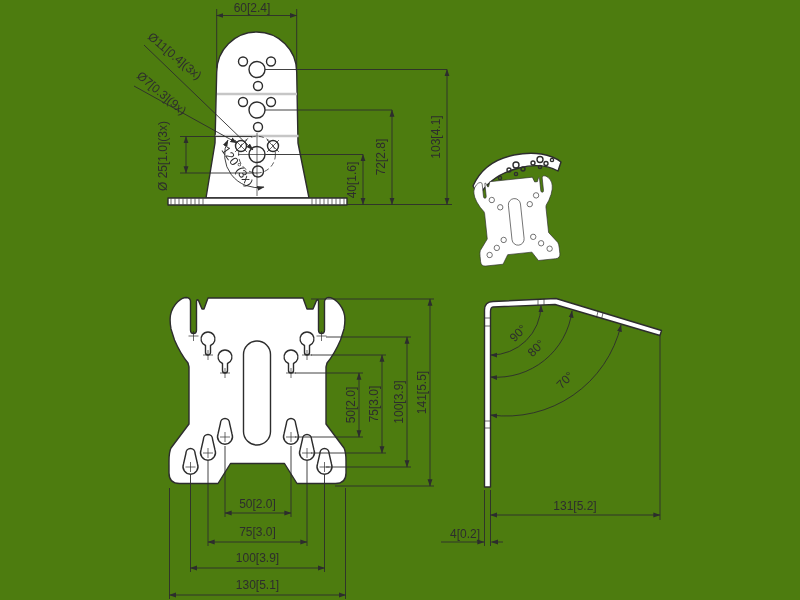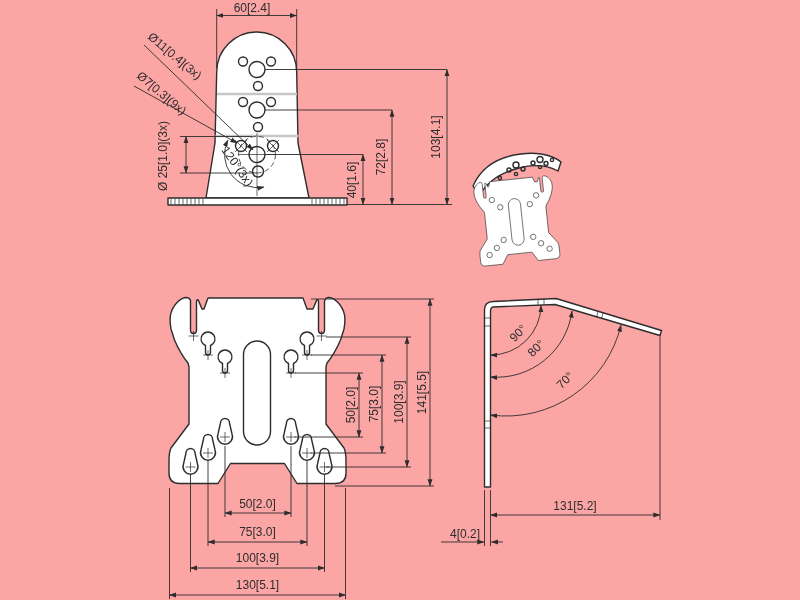--- a/index.html
+++ b/index.html
@@ -1,16 +1,16 @@
 <!DOCTYPE html>
 <html><head>
 <meta charset="utf-8">
 <style>
   html,body{margin:0;padding:0;background:#fff;}
-  .canvas{width:800px;height:600px;background:#fca5a5;position:relative;overflow:hidden;}
+  .canvas{width:800px;height:600px;background:#4d7c0f;position:relative;overflow:hidden;}
   svg text{font-family:"Liberation Sans", sans-serif;font-size:12px;fill:#2d2d2d;}
   .ol{fill:#ffffff;stroke:#2d2d2d;stroke-width:1.4;stroke-linejoin:round;}
   .on{fill:none;stroke:#2d2d2d;stroke-width:1.4;stroke-linejoin:round;}
   .dim{fill:none;stroke:#2d2d2d;stroke-width:0.9;}
   .thin{fill:none;stroke:#2d2d2d;stroke-width:0.7;}
   .bend{stroke:#c6c6c6;stroke-width:2.4;}
   .dash{fill:none;stroke:#2d2d2d;stroke-width:0.8;stroke-dasharray:5,3;}
 </style>
 </head>
 <body>

